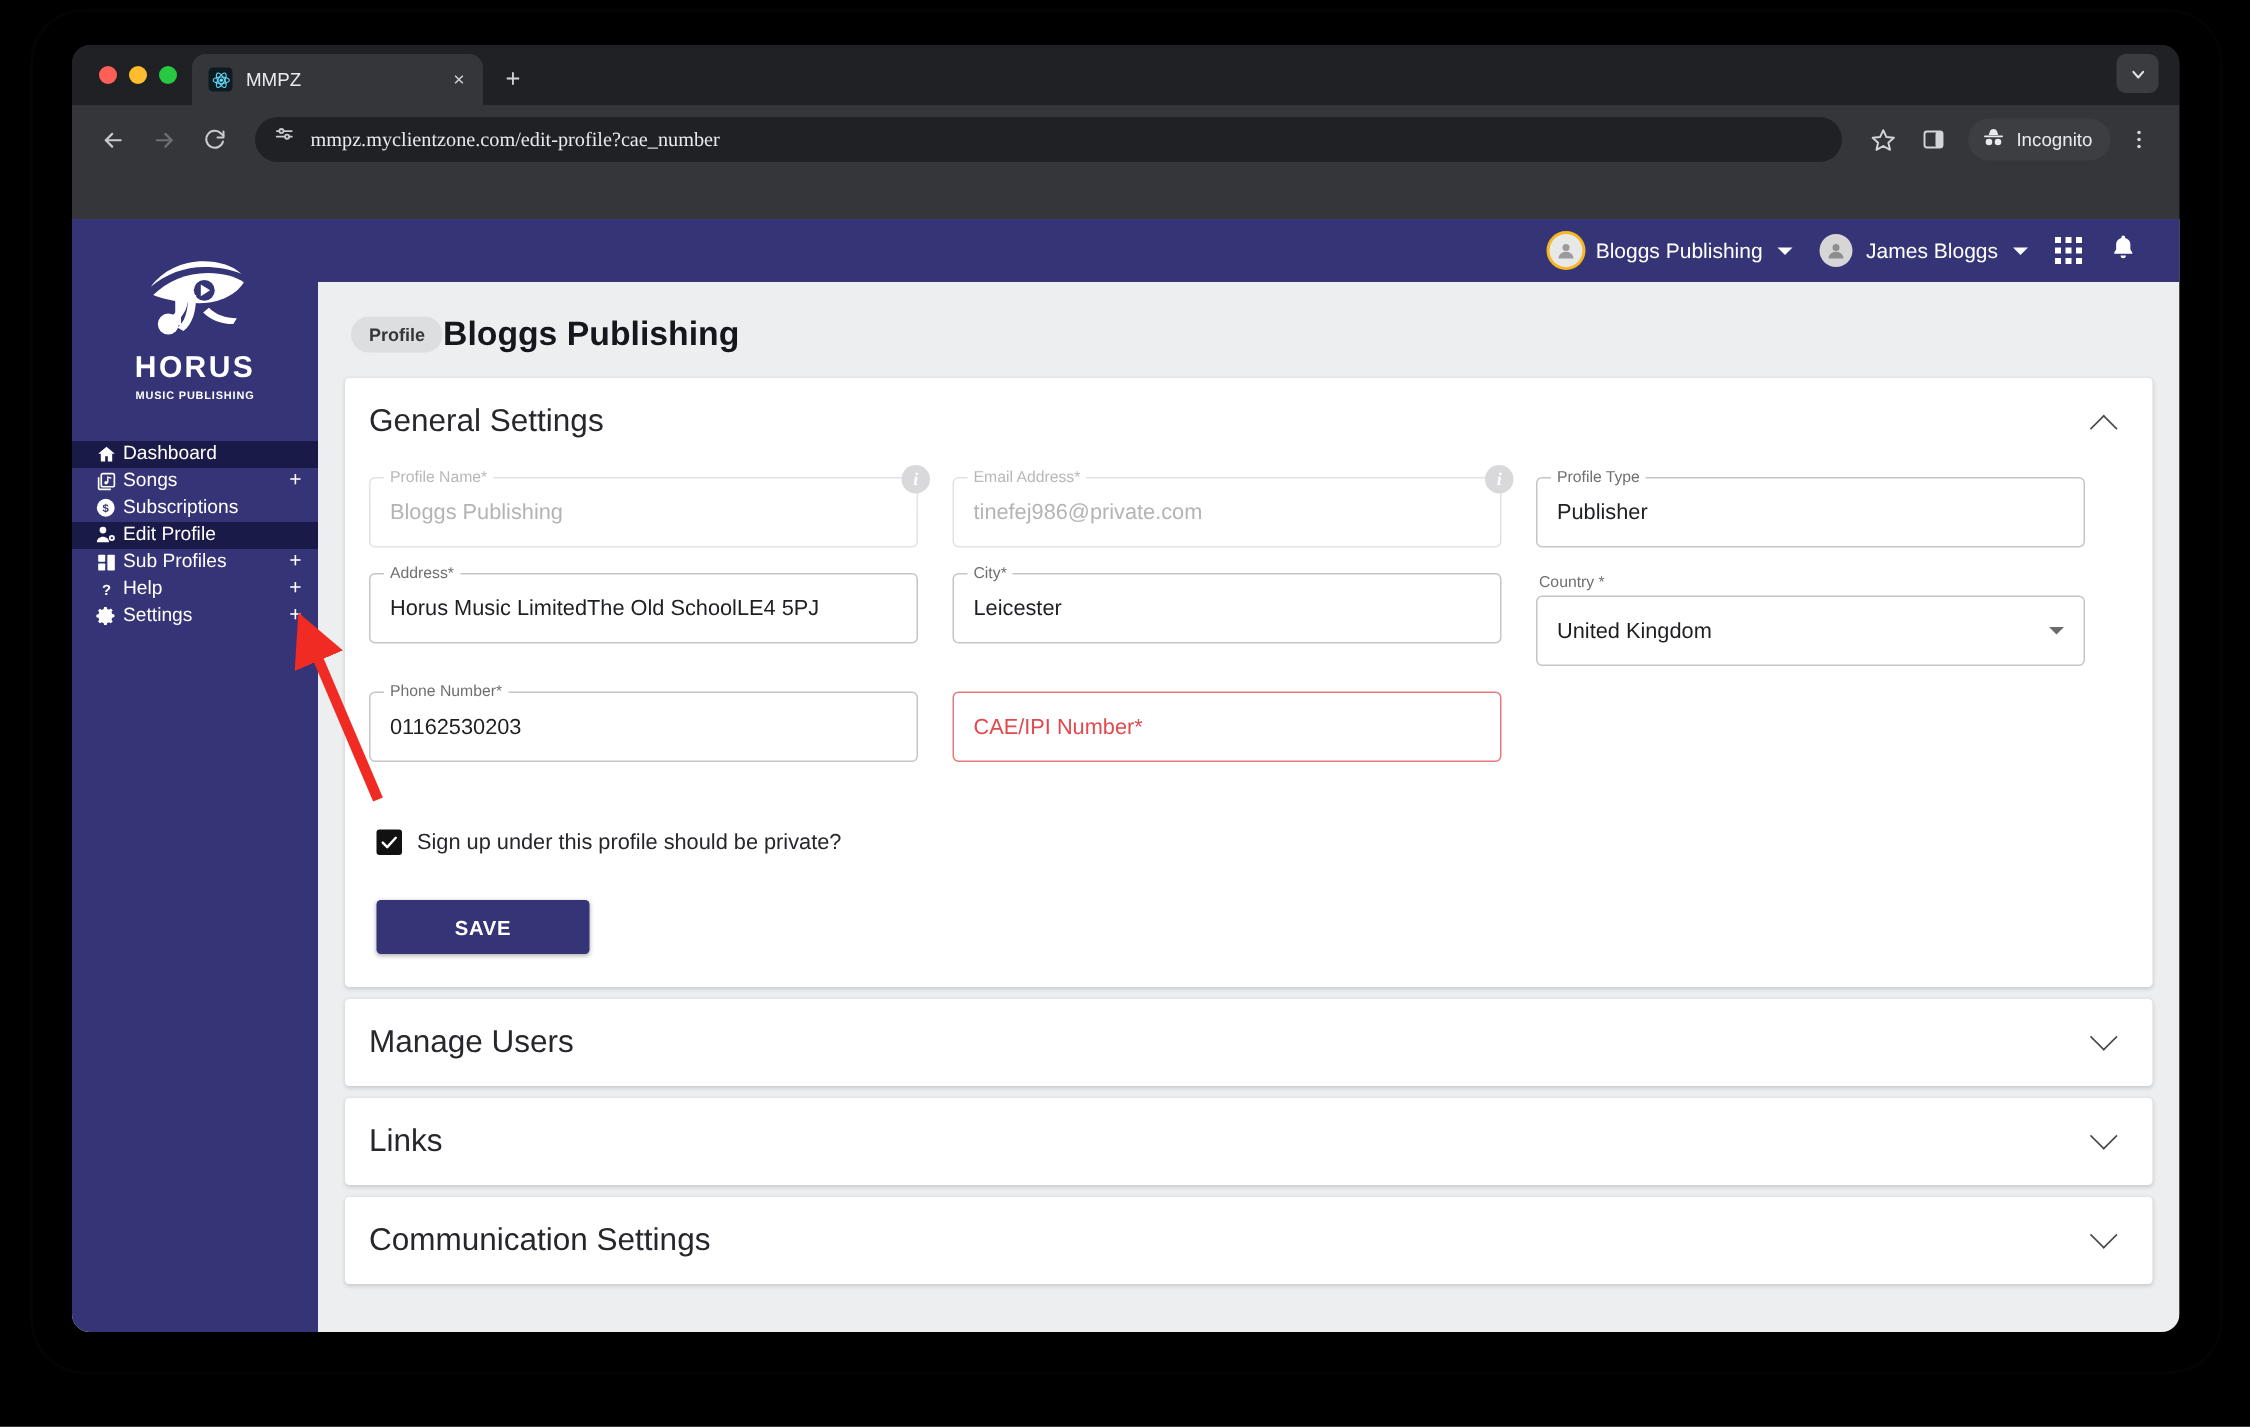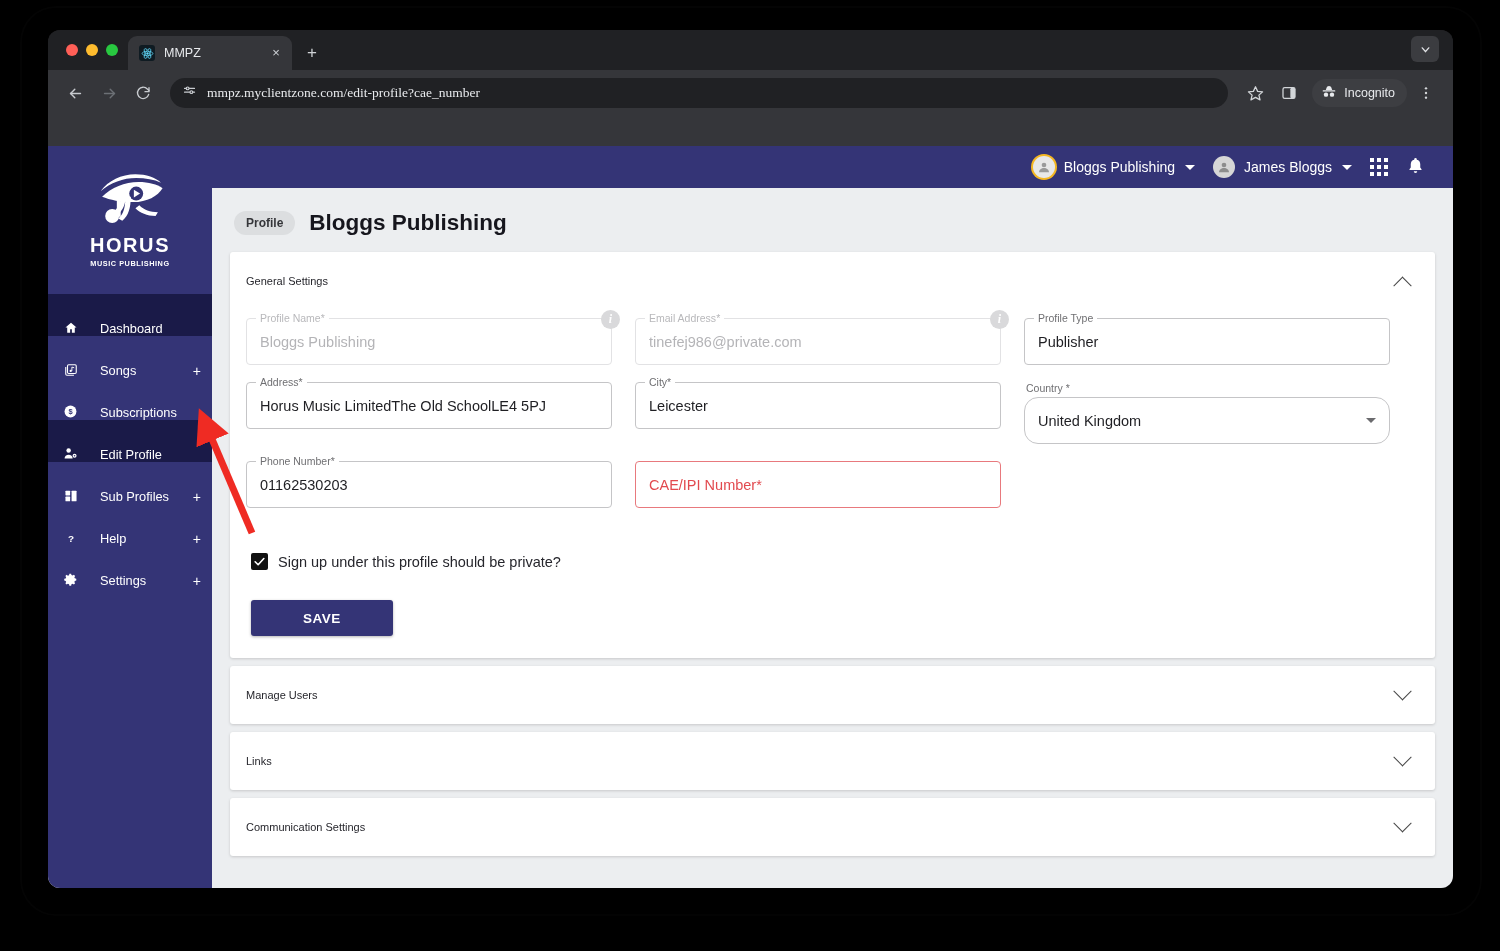--- a/index.html
+++ b/index.html
@@ -45,21 +45,21 @@
     padding: 0 10px 0 6px;
   }
   .tl { width: 12px; height: 12px; border-radius: 50%; }
   .tl.red { background: #ff5f57; }
   .tl.yellow { background: #febc2e; }
   .tl.green { background: #28c840; }
 
   .tab {
     display: flex; align-items: center; gap: 9px;
     height: 34px;
-    width: 164px;
+    width: 194px;
     padding: 0 8px 0 11px;
     background: #35363a;
     border-radius: 9px 9px 0 0;
     color: #e8eaed;
     font-size: 12.5px;
   }
   .tab-favicon {
     width: 16px; height: 16px;
     border-radius: 3px;
     background: #0f1b22;
@@ -164,26 +164,26 @@
   #logo-mark { width: 78px; height: 62px; }
   #logo-word {
     font-size: 20px; font-weight: bold; letter-spacing: 1.6px;
     margin-top: 4px; color: #fff;
   }
   #logo-sub {
     font-size: 7.3px; font-weight: bold; letter-spacing: .55px;
     color: #fff; margin-top: 2px;
   }
   .nav-item {
-    display: flex; align-items: flex-end;
-    height: 42px;
+    display: flex; align-items: flex-start;
+    height: 18px;
     padding: 0 11px 0 14px;
     font-size: 12.8px;
     color: #fff;
-    gap: 21px;
+    gap: 3px;
   }
   .nav-item.active { background: #1a1a48; }
   .nav-icon {
     width: 17px; height: 17px;
     display: flex; align-items: center; justify-content: center;
     flex-shrink: 0;
   }
   .nav-label { flex: 1; white-space: nowrap; }
   .nav-plus { font-size: 14px; color: #fff; line-height: 1; }
 
@@ -218,40 +218,40 @@
   #apps-grid i { width: 4px; height: 4px; background: #fff; display: block; }
 
   
   #content {
     position: absolute;
     left: 164px; right: 0; top: 42px; bottom: 0;
     overflow: hidden;
     padding: 0 18px 0 18px;
   }
   #page-head {
-    display: flex; align-items: center; gap: 14px;
+    display: flex; align-items: center; gap: 0;
     padding: 22px 0 16px 4px;
   }
   #profile-badge {
     background: #dcdee0; color: #35363a;
     font-size: 12px; font-weight: bold;
     padding: 5px 12px; border-radius: 12px;
   }
   #page-title { font-size: 22.5px; font-weight: bold; color: #16161d; }
 
   .panel {
     background: #fff;
     border-radius: 3px;
     box-shadow: 0 1px 3px rgba(0,0,0,.16);
   }
   .panel-head {
     height: 58px;
     display: flex; align-items: center; justify-content: space-between;
     padding: 0 26px 0 16px;
-    font-size: 11px; color: #26262c;
+    font-size: 21px; color: #26262c;
   }
   .chev {
     width: 13px; height: 13px;
     border-right: 1.6px solid #444;
     border-bottom: 1.6px solid #444;
   }
   .chev.dn { transform: rotate(45deg) translate(-3px,-3px); }
   .chev.up { transform: rotate(-135deg) translate(-3px,-3px); }
 
   #general-body { padding: 8px 16px 22px; }
@@ -291,21 +291,21 @@
   .field.error .notched { border-color: #e8797d; }
   .field.error .notched .val { color: #e24a4f; font-size: 14.5px; }
 
   .stacked-lbl {
     font-size: 10.5px; color: #6f6f72;
     margin-bottom: 3px; padding-left: 2px;
   }
   .stacked-box {
     height: 47px;
     border: 1px solid #c5c5c7;
-    border-radius: 14px;
+    border-radius: 4px;
     display: flex; align-items: center; justify-content: space-between;
     padding: 0 13px;
   }
   .stacked-box .val { font-size: 14.5px; color: #1f1f23; }
   .sel-caret {
     width: 0; height: 0;
     border-left: 5px solid transparent;
     border-right: 5px solid transparent;
     border-top: 5px solid #6b6b6e;
   }

